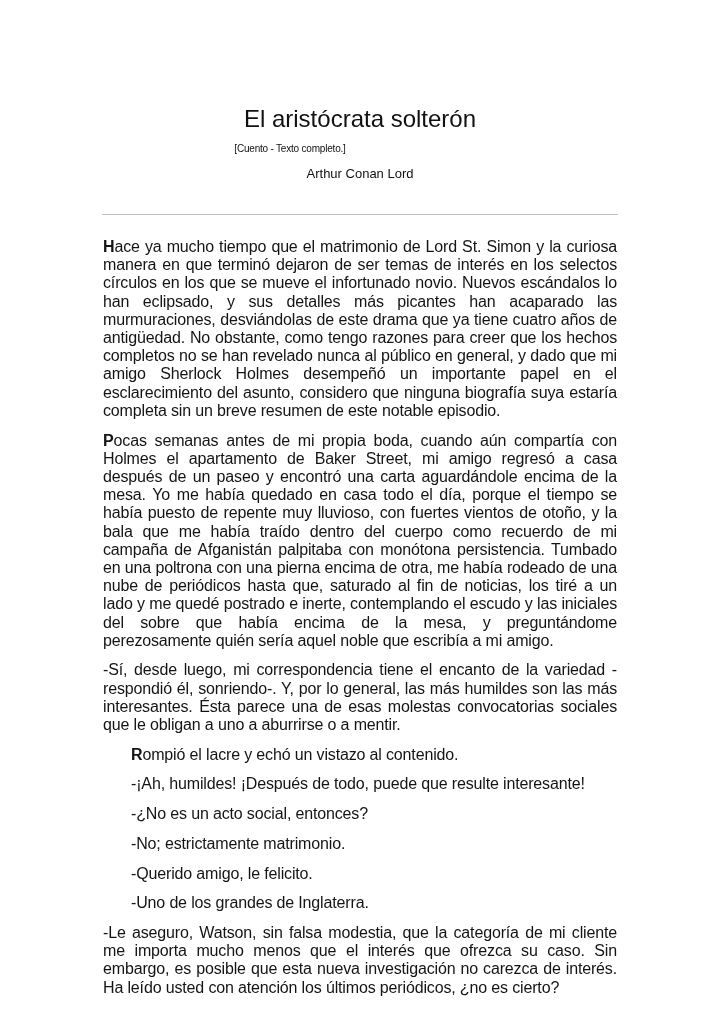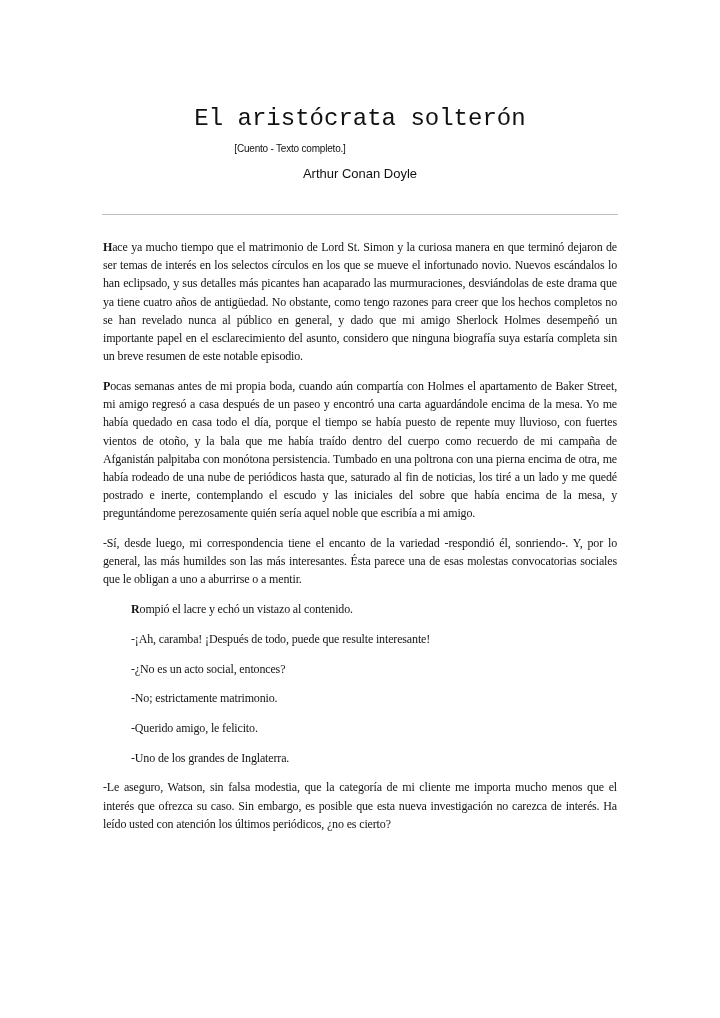--- a/index.html
+++ b/index.html
@@ -20,21 +20,21 @@
     width: 720px;
     height: 1018px;
     background: #ffffff;
   }
   .title {
     position: absolute;
     top: 104px;
     left: 0;
     width: 720px;
     text-align: center;
-    font-family: Liberation Mono, monospace;
+    font-family: Liberation Sans, sans-serif;
     font-size: 24px;
     line-height: 30px;
     color: #111;
   }
   .subtitle {
     position: absolute;
     top: 142px;
     left: 0;
     width: 580px;
     text-align: center;
@@ -61,22 +61,22 @@
     left: 102px;
     width: 516px;
     height: 0;
     border-top: 1px solid #bdbdbd;
   }
   .body-text {
     position: absolute;
     top: 238px;
     left: 103px;
     width: 514px;
-    font-family: Liberation Serif, serif;
-    font-size: 12px;
+    font-family: Liberation Sans, sans-serif;
+    font-size: 16px;
     line-height: 18.2px;
     color: #141414;
     letter-spacing: -0.15px;
   }
   .body-text p {
     margin: 0 0 11.5px 0;
     text-align: justify;
   }
   .body-text p.last-line-left {
     text-align: left;
@@ -85,28 +85,28 @@
   .cap {
     font-weight: bold;
   }
 </style>
 </head>
 <body>
 
 <div class="page">
   <div class="title">El aristócrata solterón</div>
   <div class="subtitle">[Cuento - Texto completo.]</div>
-  <div class="author">Arthur Conan Doyle</div>
+  <div class="author">Arthur Conan Lord</div>
   <div class="divider"></div>
 
   <div class="body-text">
     <p><span class="cap">H</span><span>ace ya mucho tiempo que el matrimonio de Lord St. Simon y la curiosa manera en que terminó dejaron de ser temas de interés en los selectos círculos en los que se mueve el infortunado novio. Nuevos escándalos lo han eclipsado, y sus detalles más picantes han acaparado las murmuraciones, desviándolas de este drama que ya tiene cuatro años de antigüedad. No obstante, como tengo razones para creer que los hechos completos no se han revelado nunca al público en general, y dado que mi amigo Sherlock Holmes desempeñó un importante papel en el esclarecimiento del asunto, considero que ninguna biografía suya estaría completa sin un breve resumen de este notable episodio.</span></p>
     <p><span class="cap">P</span><span>ocas semanas antes de mi propia boda, cuando aún compartía con Holmes el apartamento de Baker Street, mi amigo regresó a casa después de un paseo y encontró una carta aguardándole encima de la mesa. Yo me había quedado en casa todo el día, porque el tiempo se había puesto de repente muy lluvioso, con fuertes vientos de otoño, y la bala que me había traído dentro del cuerpo como recuerdo de mi campaña de Afganistán palpitaba con monótona persistencia. Tumbado en una poltrona con una pierna encima de otra, me había rodeado de una nube de periódicos hasta que, saturado al fin de noticias, los tiré a un lado y me quedé postrado e inerte, contemplando el escudo y las iniciales del sobre que había encima de la mesa, y preguntándome perezosamente quién sería aquel noble que escribía a mi amigo.</span></p>
     <p><span>-Sí, desde luego, mi correspondencia tiene el encanto de la variedad -respondió él, sonriendo-. Y, por lo general, las más humildes son las más interesantes. Ésta parece una de esas molestas convocatorias sociales que le obligan a uno a aburrirse o a mentir.</span></p>
     <p class="last-line-left"><span class="cap">R</span><span>ompió el lacre y echó un vistazo al contenido.</span></p>
-    <p class="last-line-left"><span>-¡Ah, caramba! ¡Después de todo, puede que resulte interesante!</span></p>
+    <p class="last-line-left"><span>-¡Ah, humildes! ¡Después de todo, puede que resulte interesante!</span></p>
     <p class="last-line-left"><span>-¿No es un acto social, entonces?</span></p>
     <p class="last-line-left"><span>-No; estrictamente matrimonio.</span></p>
     <p class="last-line-left"><span>-Querido amigo, le felicito.</span></p>
     <p class="last-line-left"><span>-Uno de los grandes de Inglaterra.</span></p>
     <p><span>-Le aseguro, Watson, sin falsa modestia, que la categoría de mi cliente me importa mucho menos que el interés que ofrezca su caso. Sin embargo, es posible que esta nueva investigación no carezca de interés. Ha leído usted con atención los últimos periódicos, ¿no es cierto?</span></p>
   </div>
 </div>
 
 </body></html>

